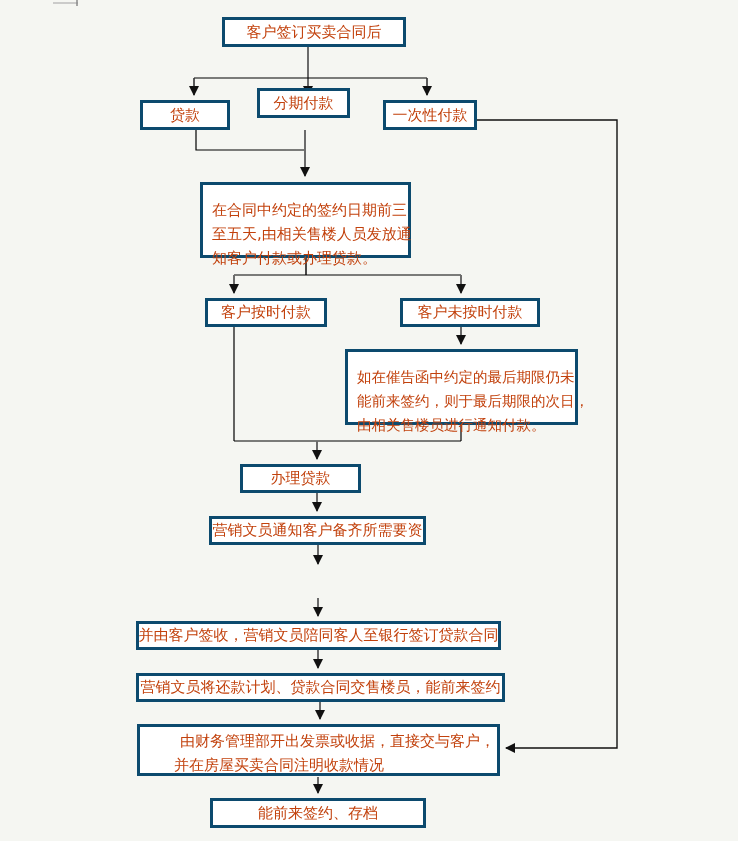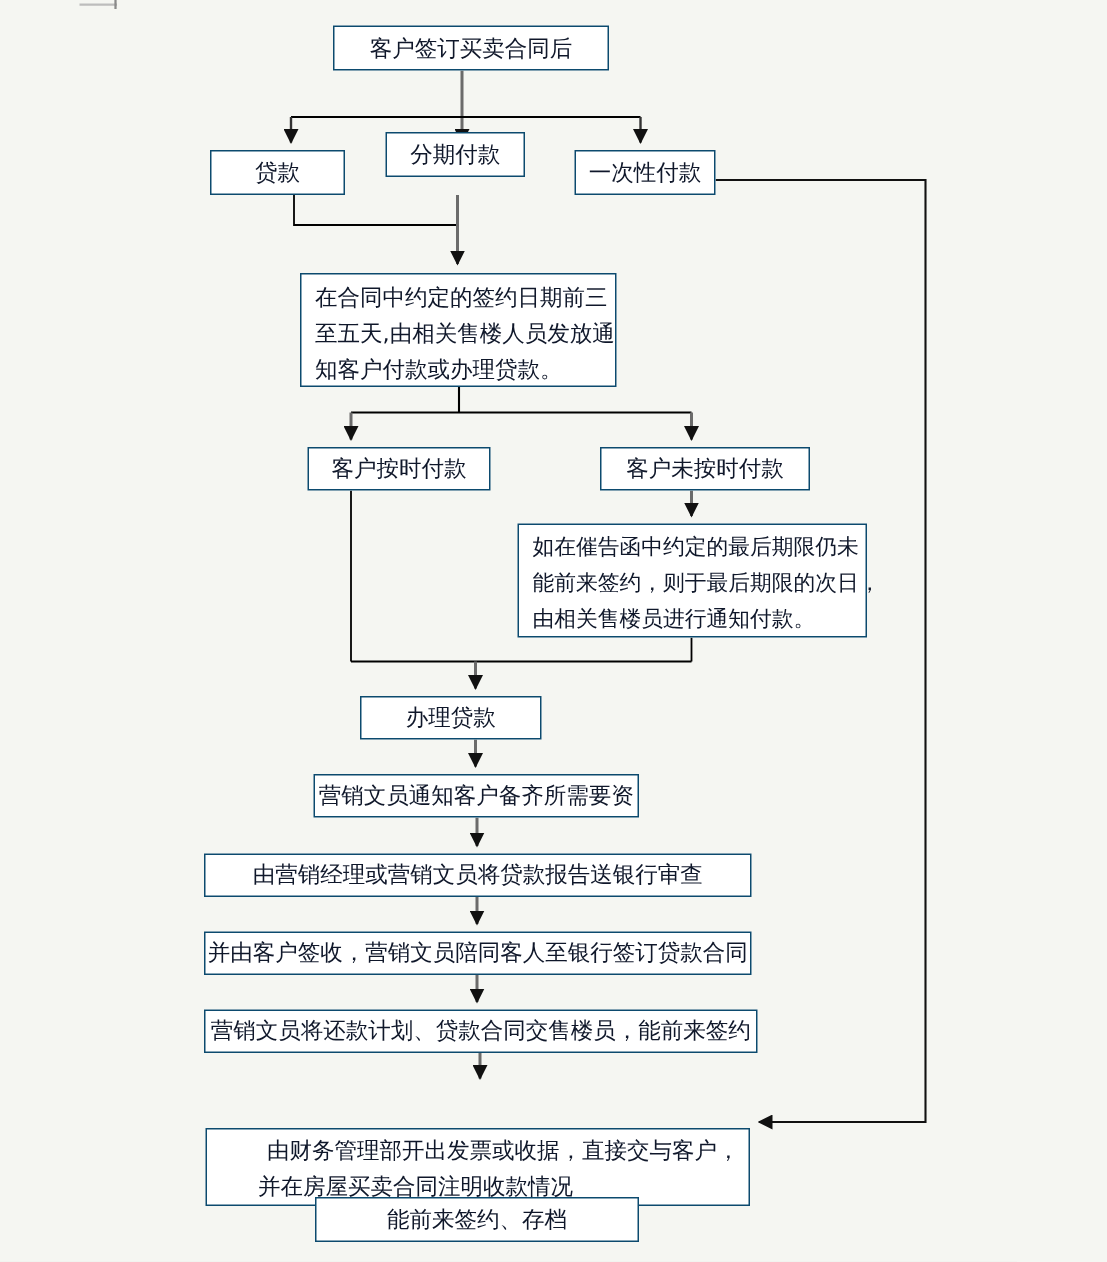--- a/index.html
+++ b/index.html
@@ -11,33 +11,33 @@
     position:relative;
     width:738px;height:841px;
     background:#f5f6f2;
     overflow:hidden;
     color:#000;
   }
   .wires{position:absolute;left:0;top:0;width:738px;height:841px;}
   .node{
     position:absolute;
     background:#ffffff;
-    border:1px solid #0c4a6e;
+    border:3px solid #0c4a6e;
     box-sizing:border-box;
     font-size:15px;
-    color:#0f172a;
+    color:#c2410c;
   }
   .node.center{
     display:flex;align-items:center;justify-content:center;
     white-space:nowrap;
   }
   .node.multi{
     white-space:pre;
     line-height:24px;
-    padding:3px 9px;
+    padding:13px 9px;
   }
   .node.indent{
     white-space:pre;
     line-height:24px;
     padding:2px 8px 0 34px;
     text-indent:6px;
   }
 </style>
 </head>
 <body>
@@ -101,24 +101,23 @@
   <div class="node center" style="left:400px;top:298px;width:140px;height:29px;">客户未按时付款</div>
 
   <div class="node multi" style="left:345px;top:349px;width:233px;height:76px;font-size:14.5px;">如在催告函中约定的最后期限仍未
 能前来签约，则于最后期限的次日，
 由相关售楼员进行通知付款。</div>
 
   <div class="node center" style="left:240px;top:464px;width:121px;height:29px;">办理贷款</div>
 
   <div class="node center" style="left:209px;top:516px;width:217px;height:29px;">营销文员通知客户备齐所需要资</div>
 
-  <div class="node center" style="left:136px;top:569px;width:365px;height:29px;">由营销经理或营销文员将贷款报告送银行审查</div>
 
   <div class="node center" style="left:136px;top:621px;width:365px;height:29px;">并由客户签收，营销文员陪同客人至银行签订贷款合同</div>
 
   <div class="node center" style="left:136px;top:673px;width:369px;height:29px;">营销文员将还款计划、贷款合同交售楼员，能前来签约</div>
 
-  <div class="node indent" style="left:137px;top:724px;width:363px;height:52px;margin-top:28px;">由财务管理部开出发票或收据，直接交与客户，
+  <div class="node indent" style="left:137px;top:724px;width:363px;height:52px;">由财务管理部开出发票或收据，直接交与客户，
 并在房屋买卖合同注明收款情况</div>
 
   <div class="node center" style="left:210px;top:798px;width:216px;height:30px;">能前来签约、存档</div>
 
 </div>
 
 </body></html>

